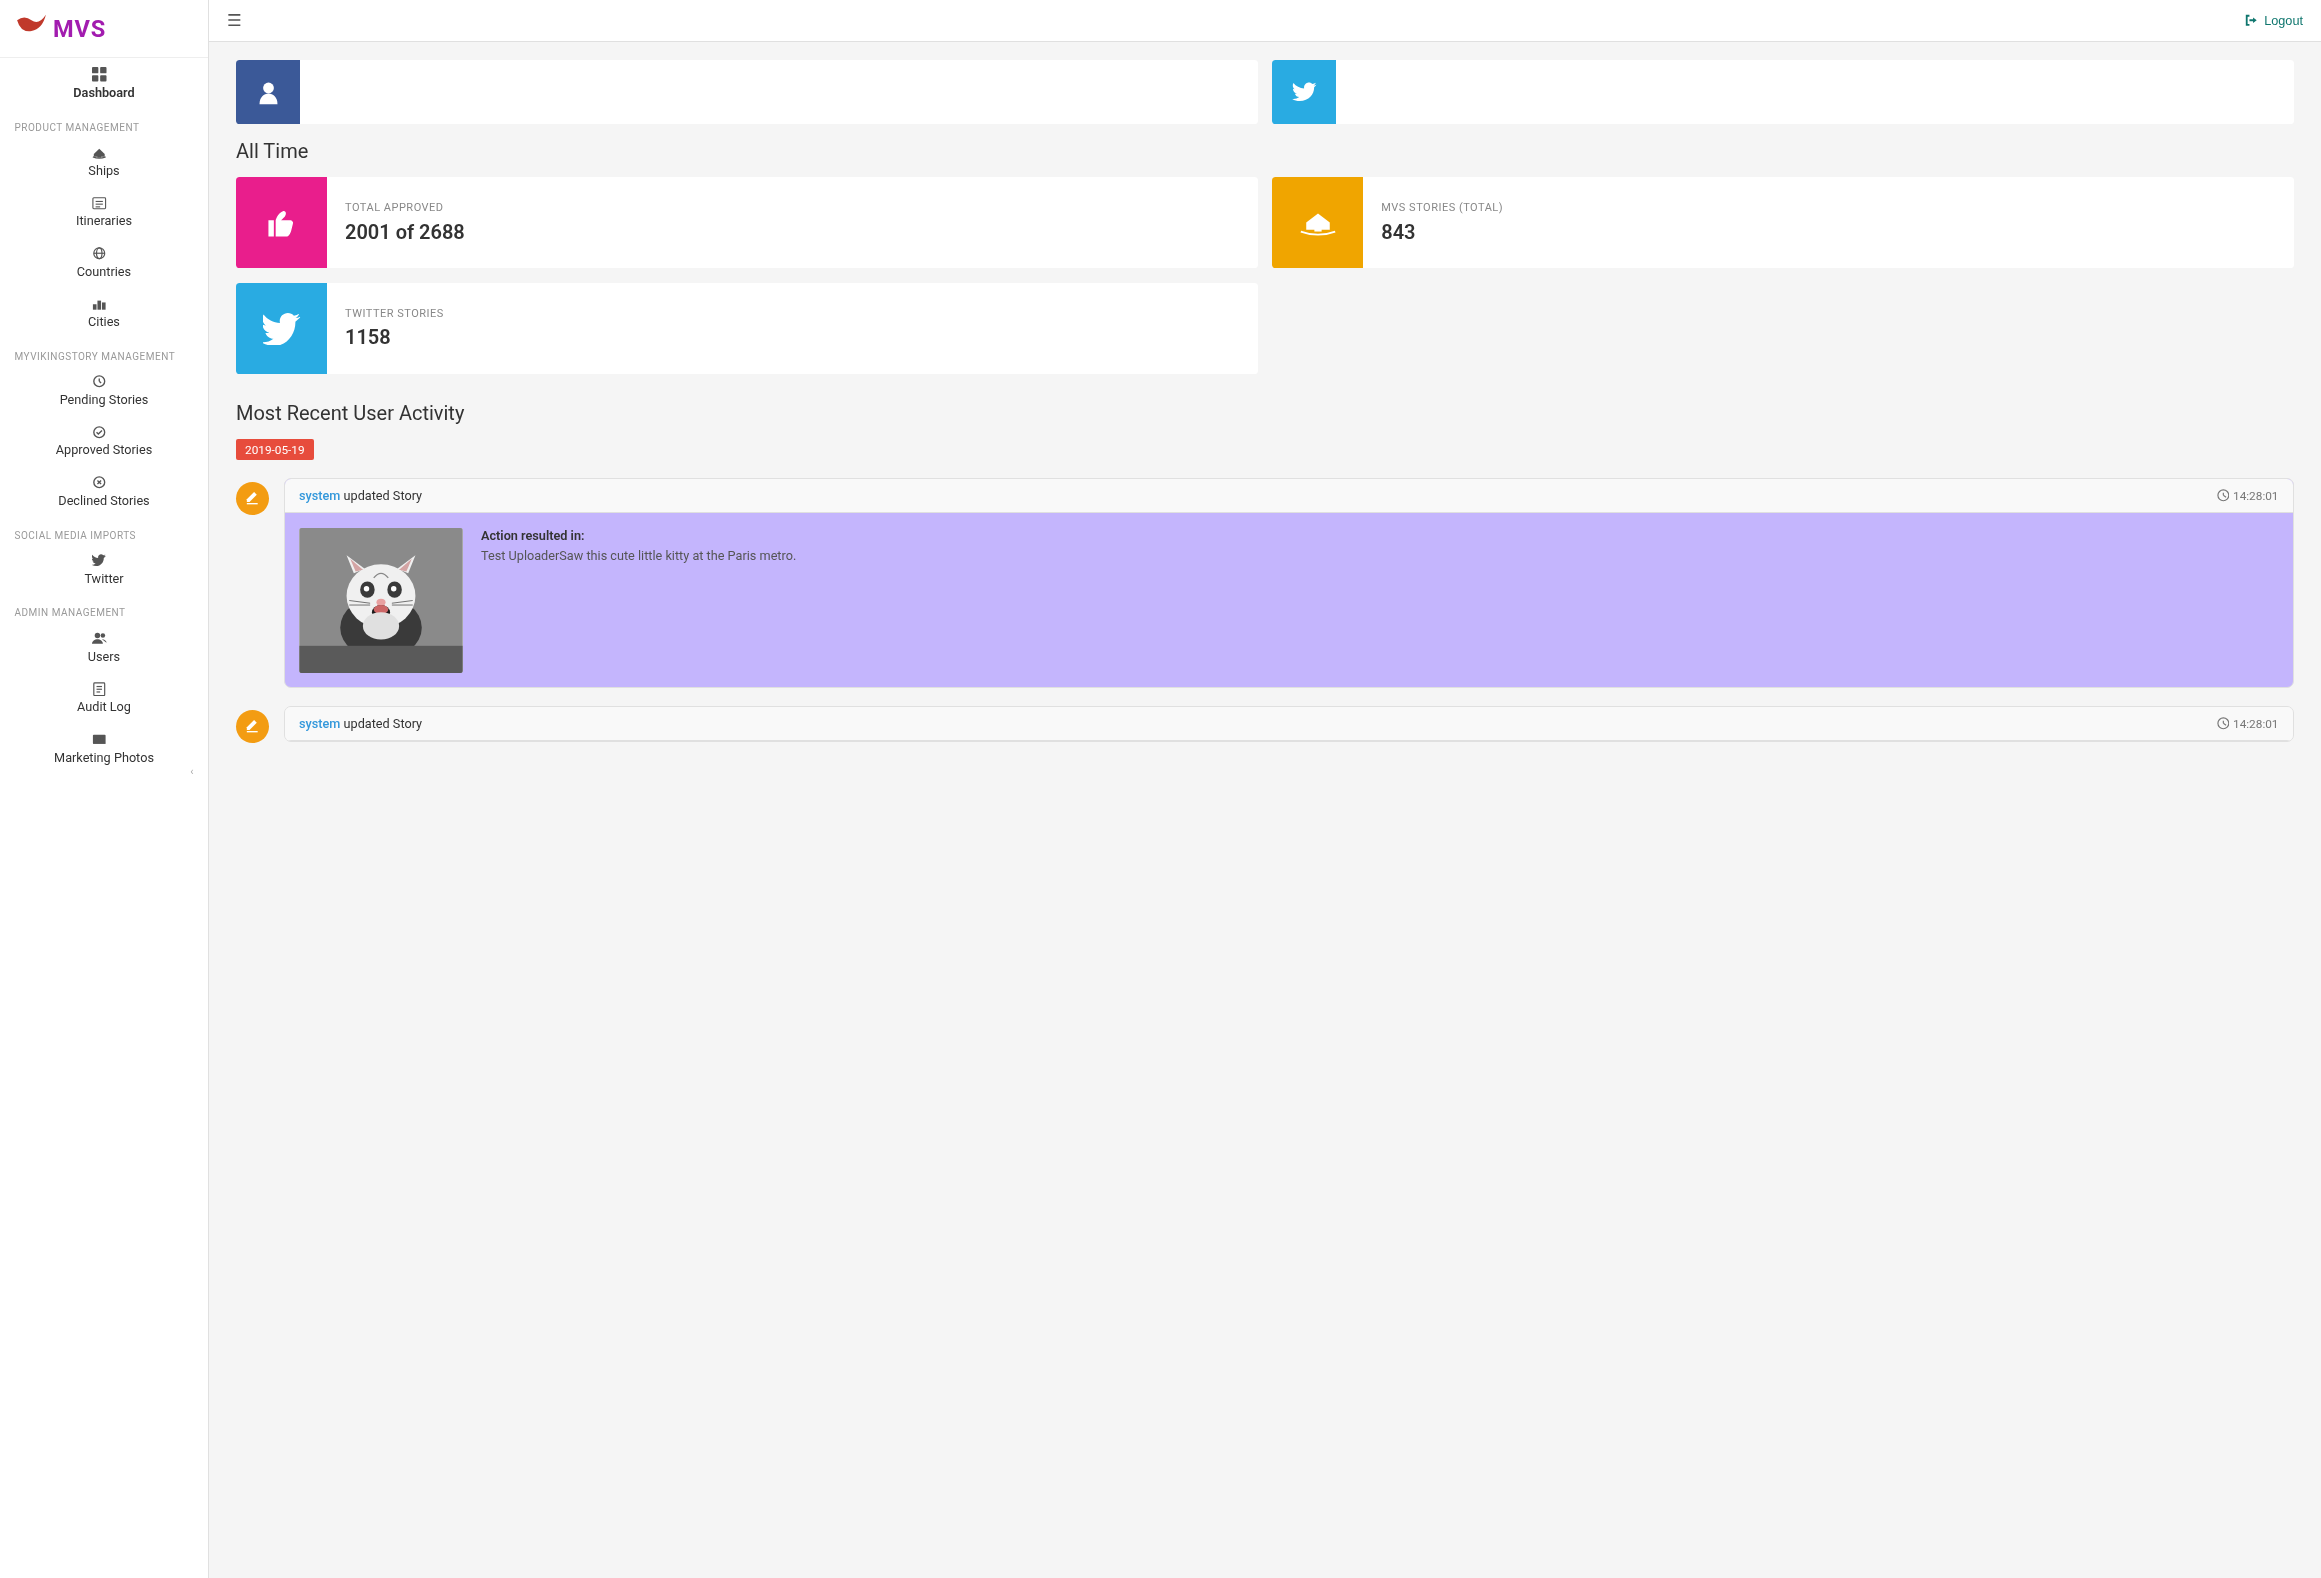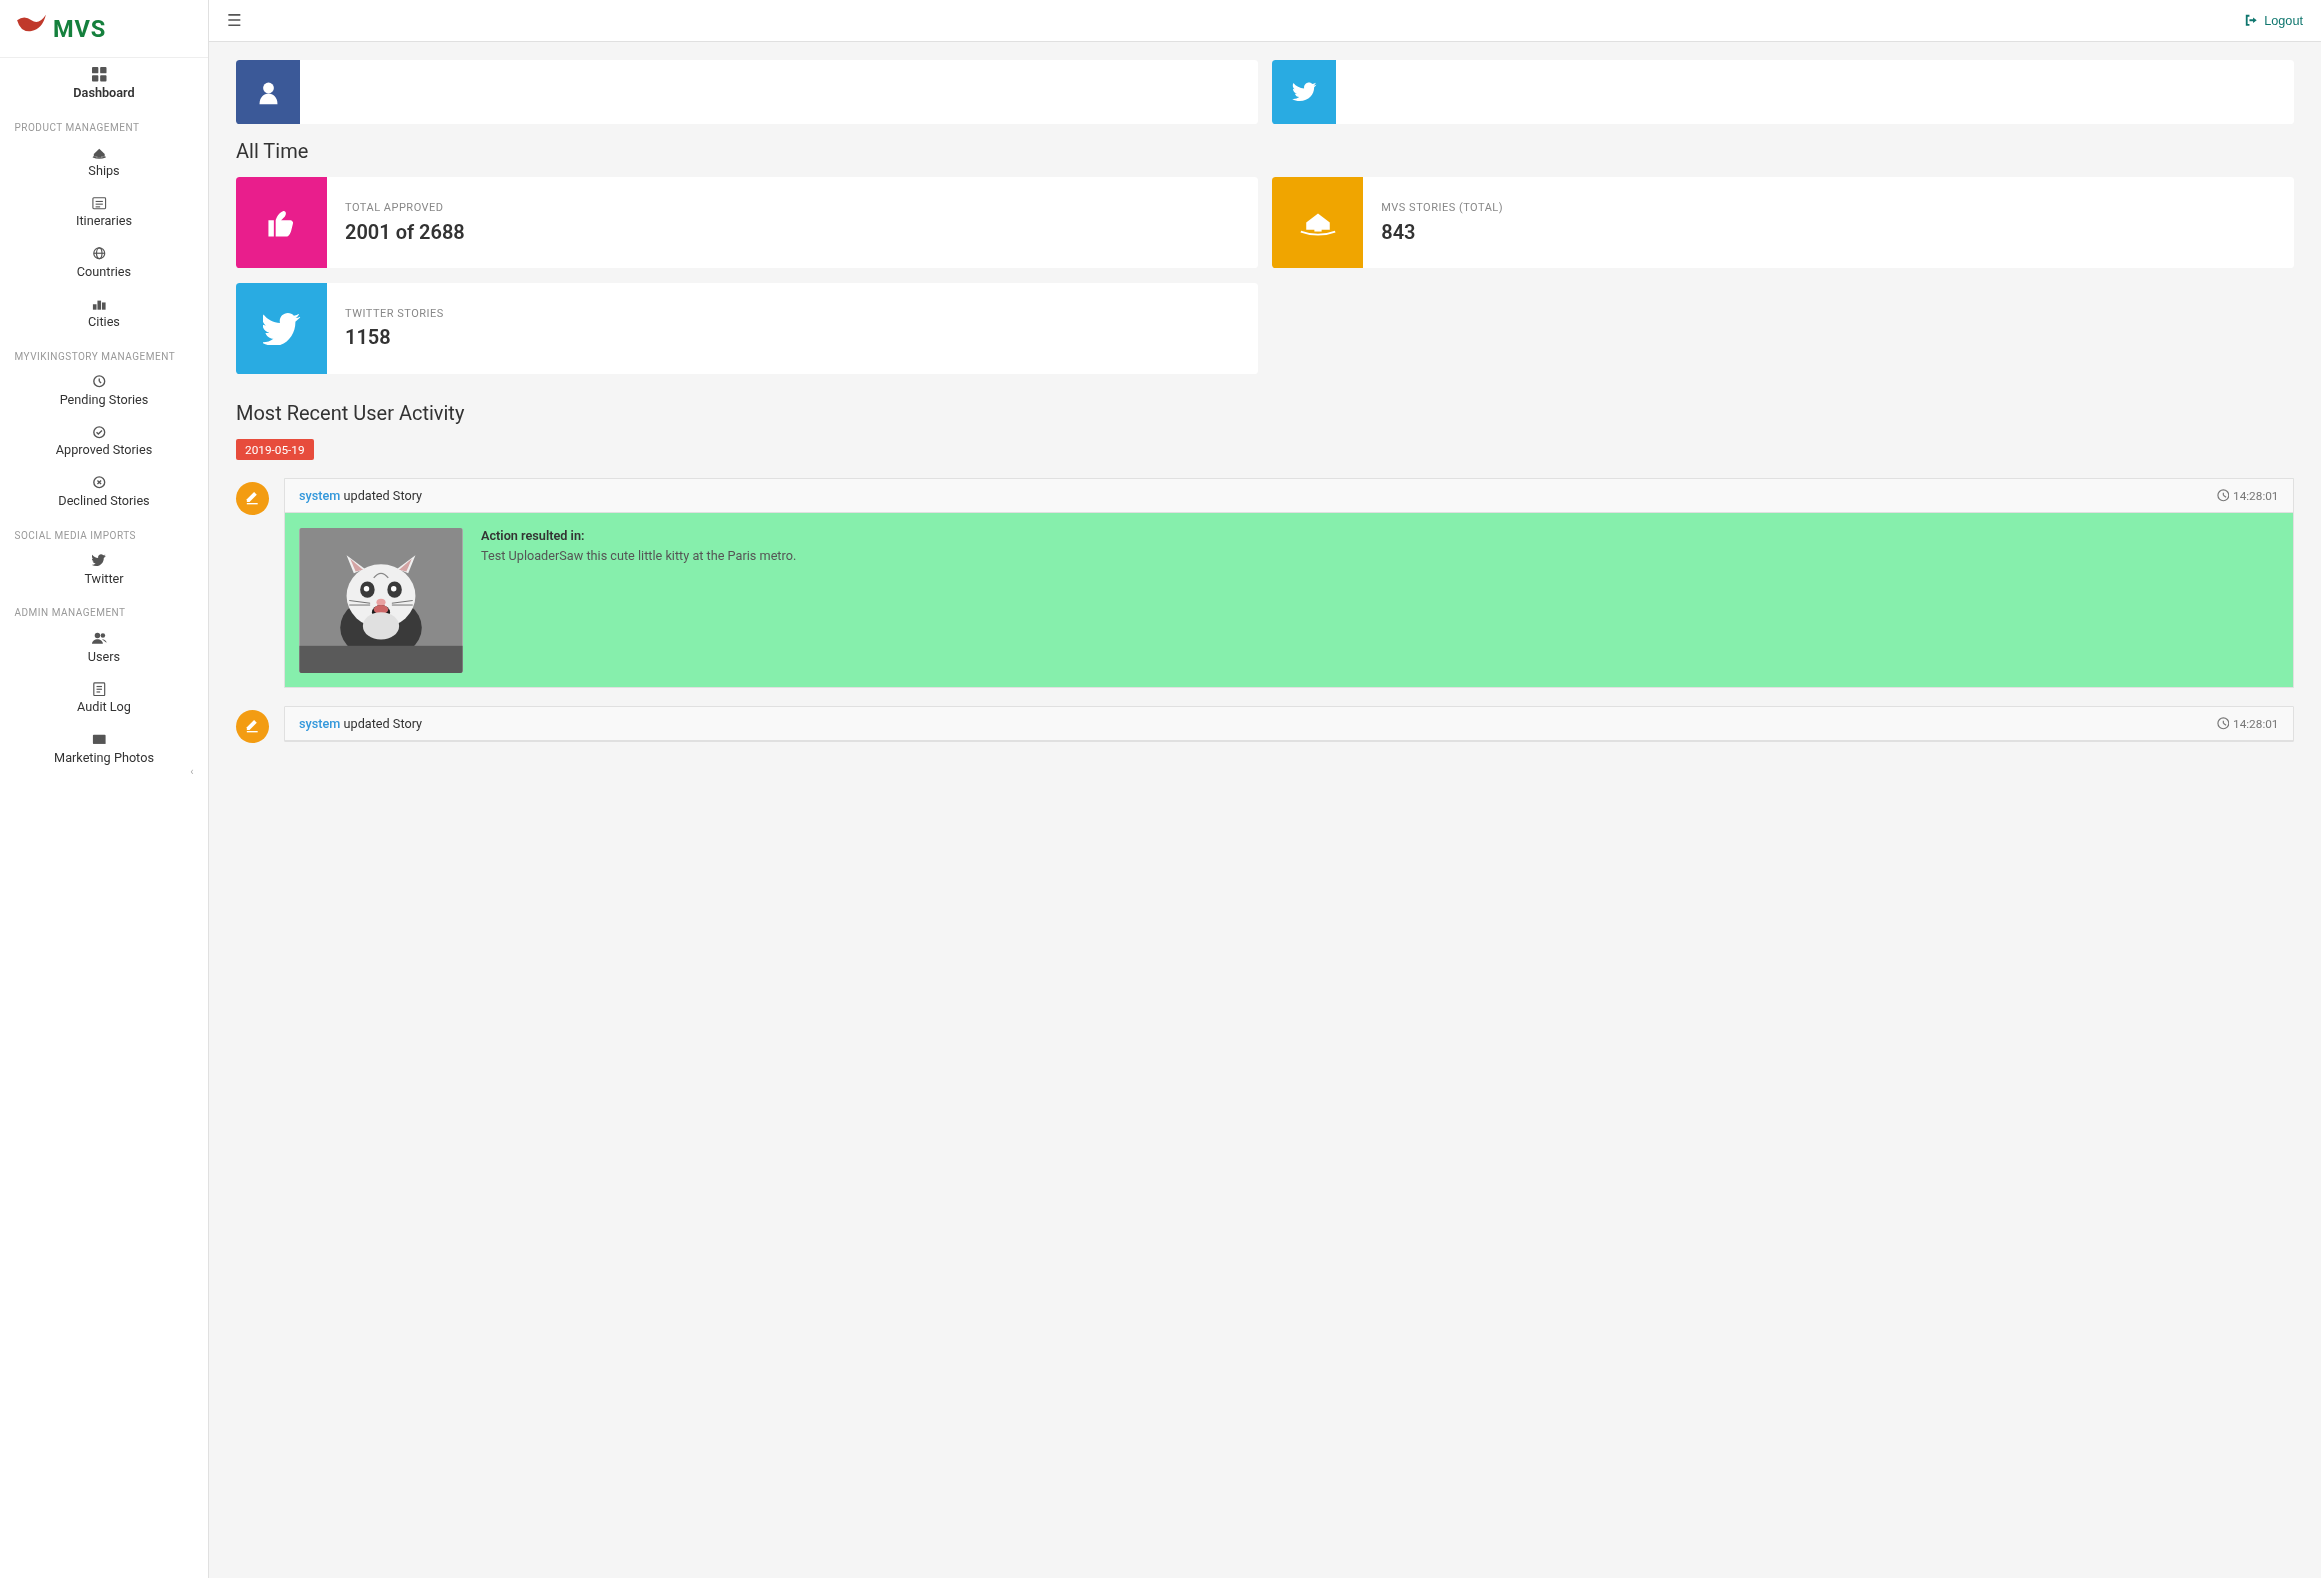--- a/index.html
+++ b/index.html
@@ -17,21 +17,21 @@
     }
     .sidebar-logo {
       padding: 12.7px 14.5px;
       border-bottom: 0.9px solid #eee;
       display: flex;
       align-items: center;
     }
     .logo-text {
       font-size: 23.6px;
       font-weight: bold;
-      color: #15803d;
+      color: #a21caf;
       letter-spacing: 0.9px;
     }
     .logo-icon {
       color: #c0392b;
       font-size: 20px;
       margin-right: 5.5px;
     }
     .sidebar-section-label {
       font-size: 10px;
       color: #999;
@@ -210,22 +210,22 @@
       align-items: center;
       justify-content: center;
       color: #fff;
       font-size: 14.5px;
       flex-shrink: 0;
       margin-right: 14.5px;
       margin-top: 3.6px;
     }
     .activity-card {
       flex: 1;
-      background: #86efac;
-      border-radius: 1px;
+      background: #c4b5fd;
+      border-radius: 7px;
       border: 0.9px solid #e0e0e0;
       overflow: hidden;
     }
     .activity-card-header {
       display: flex;
       align-items: center;
       justify-content: space-between;
       padding: 9px 14.5px;
       background: #f9f9f9;
       border-bottom: 0.9px solid #e0e0e0;

